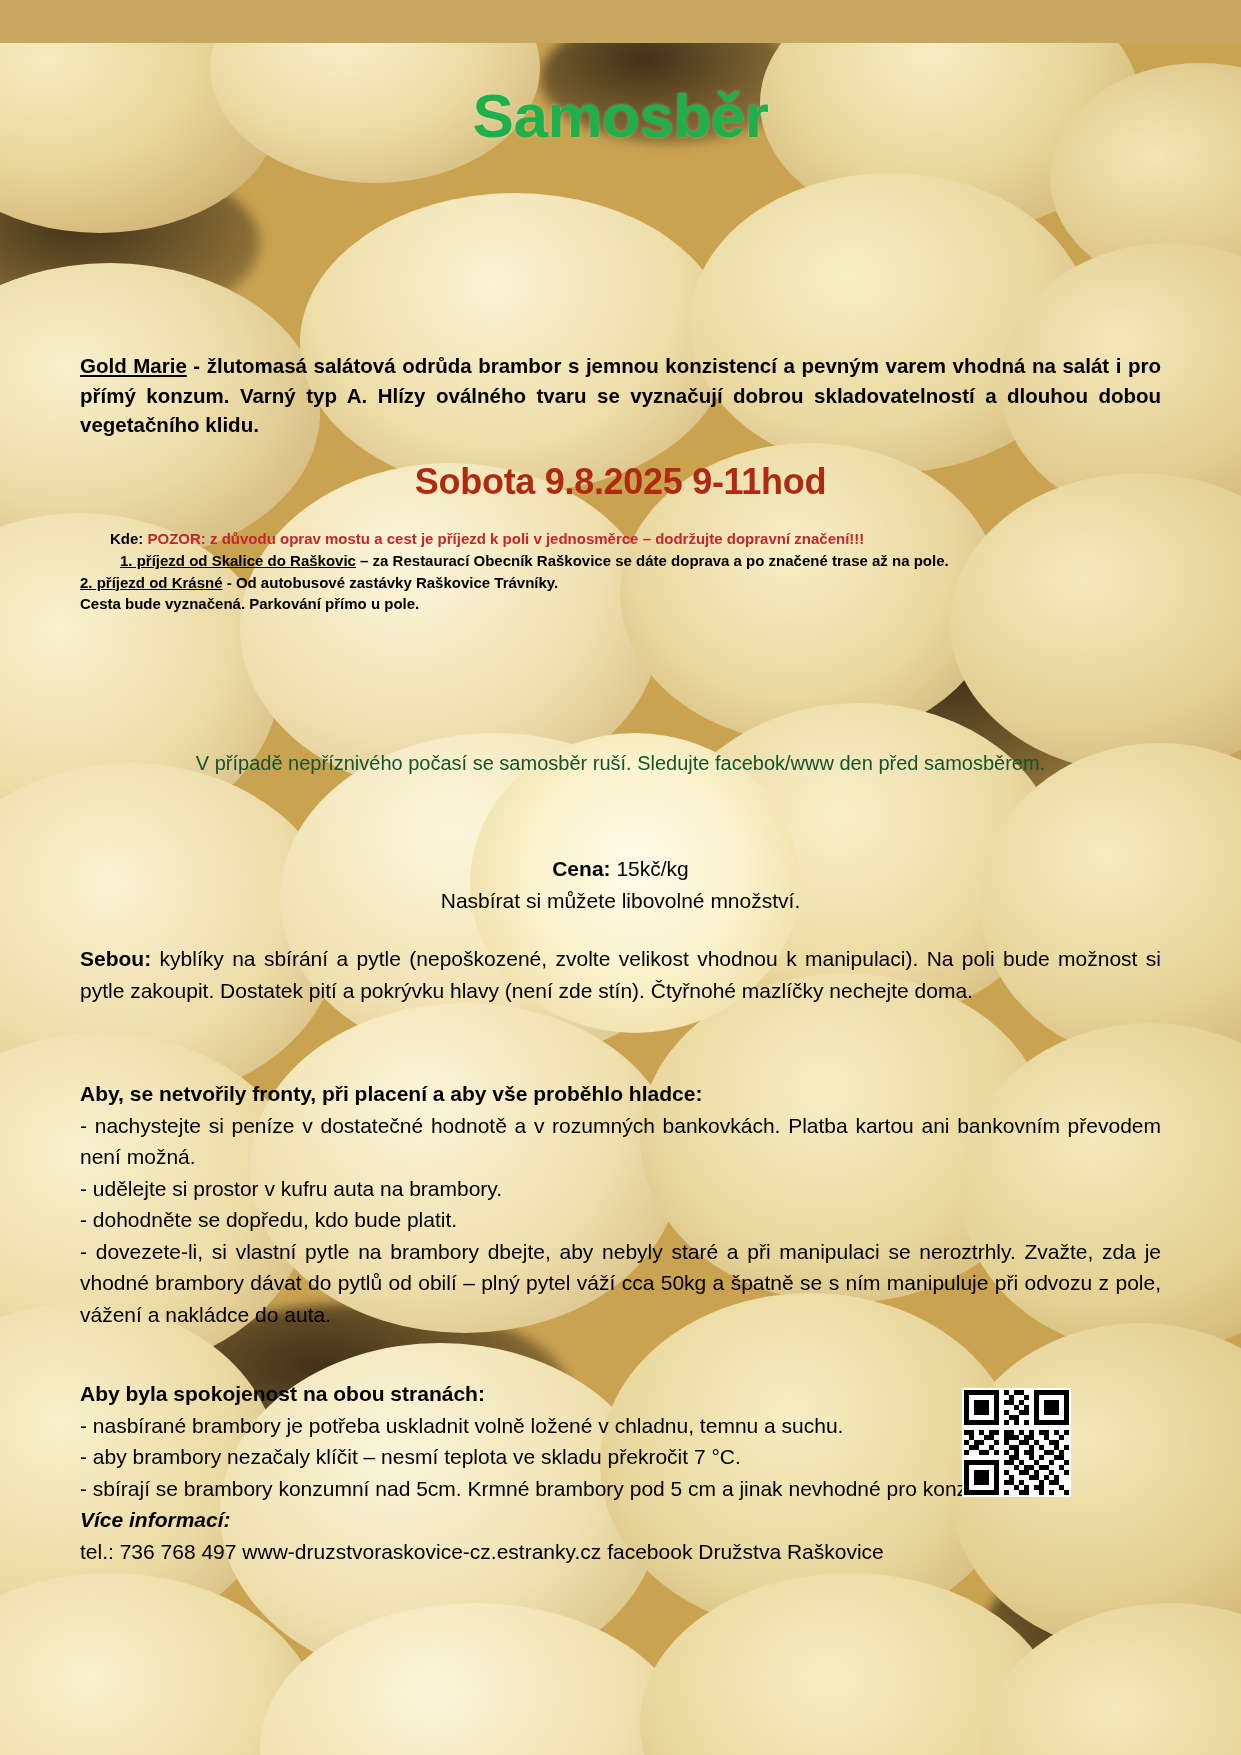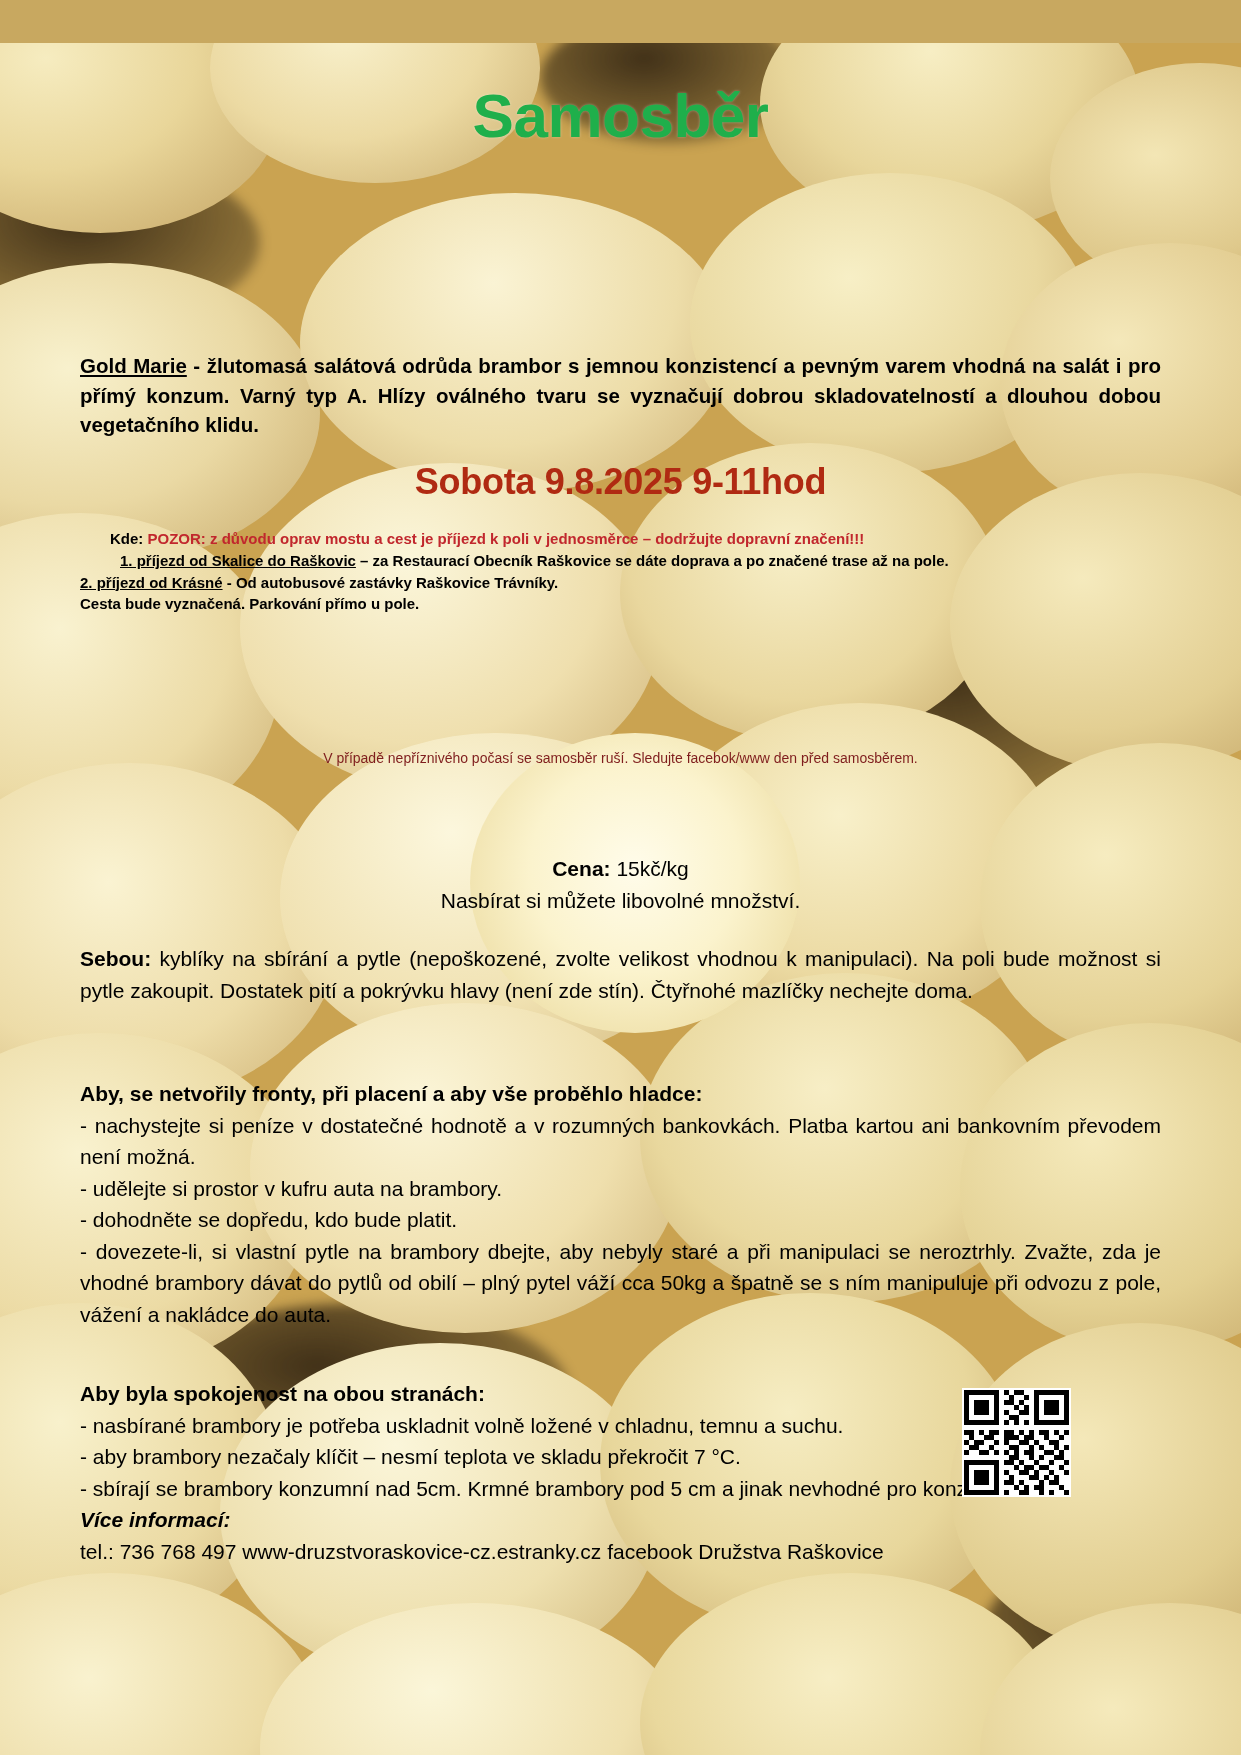--- a/index.html
+++ b/index.html
@@ -105,23 +105,23 @@
   .warn { color: #c1272d; }
   .where-line { display:block; }
   .indent { display:block; text-indent: 40px; }
 
   .block-weather {
     position: absolute;
     left: 140px;
     right: 140px;
     top: 705px;
     text-align: center;
-    font-size: 14px;
+    font-size: 20px;
     line-height: 1.5;
-    color: #7f1d1d;
+    color: #14532d;
   }
 
   .block-price {
     position: absolute;
     left: 140px;
     right: 140px;
     top: 810px;
     text-align: center;
     font-size: 21px;
     line-height: 1.5;

